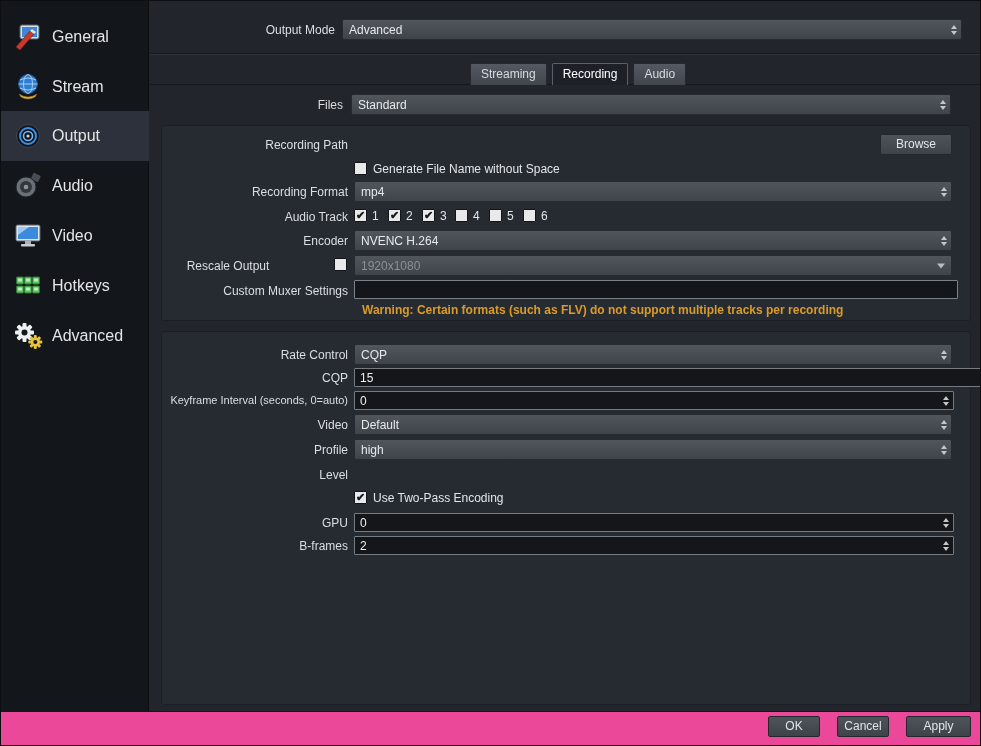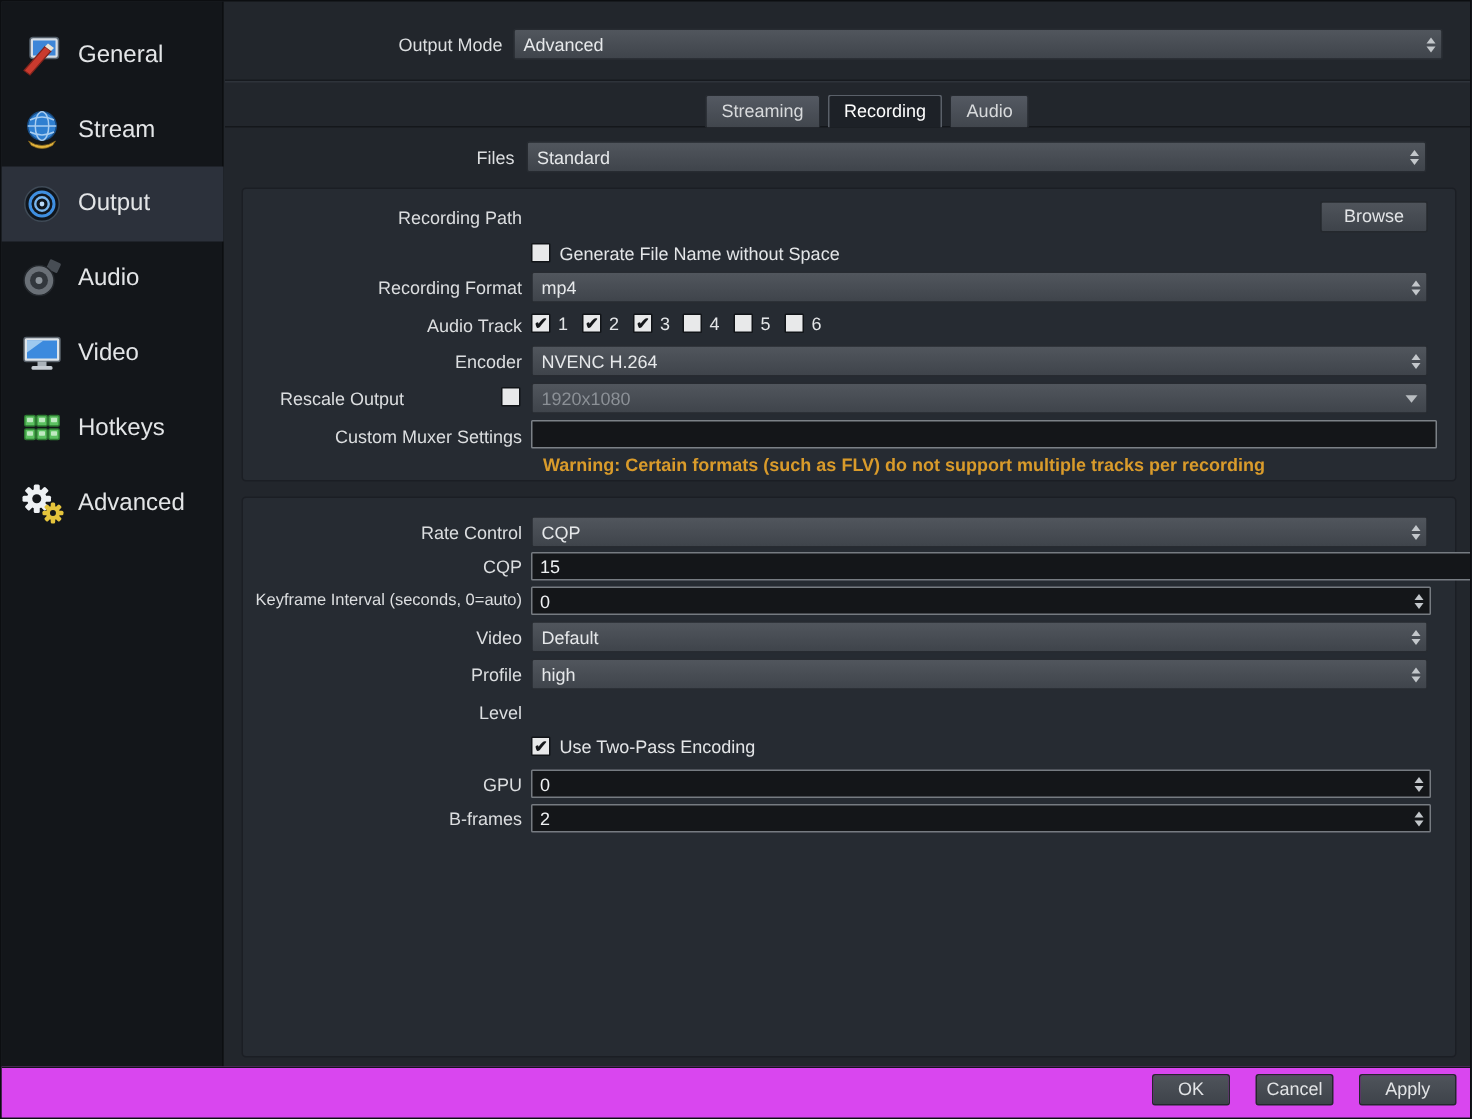--- a/index.html
+++ b/index.html
@@ -39,21 +39,21 @@
   .tabline { position:absolute; left:149px; top:83px; width:832px; border-top:1px solid #14171b; }
   .tabbar { position:absolute; left:469px; top:62px; height:22px; display:flex; gap:5px; }
   .tab { height:22px; line-height:21px; padding:0 10px; font-size:12px; color:#d8dadc; background:linear-gradient(#545962,#41464d); border:1px solid #262a30; border-bottom:none; border-radius:2px 2px 0 0; cursor:default; }
   .tab.active { background:#1d2127; color:#ffffff; border:1px solid #5a6069; border-bottom:none; }
   
   .groupbox { position:absolute; left:160px; width:810px; background:#262b32; border:1px solid #1b1e24; border-radius:3px; }
   .g-label { position:absolute; left:-14px; width:200px; text-align:right; white-space:nowrap; color:#dcdee0; font-size:12px; }
   .g-label.kf { font-size:11px; }
   .warning-text { position:absolute; font-size:12px; font-weight:bold; white-space:nowrap; }
   
-  .footer { position:absolute; left:0; top:710px; width:981px; height:36px; background:#d946ef; border-top:1px solid #121519; }
+  .footer { position:absolute; left:0; top:710px; width:981px; height:36px; background:#ec4899; border-top:1px solid #121519; }
 </style>
 </head>
 <body>
 
 <div class="window">
 
   <div class="sidebar">
 
     <div class="side-item" style="top:11px;">
       <span class="side-icon">

